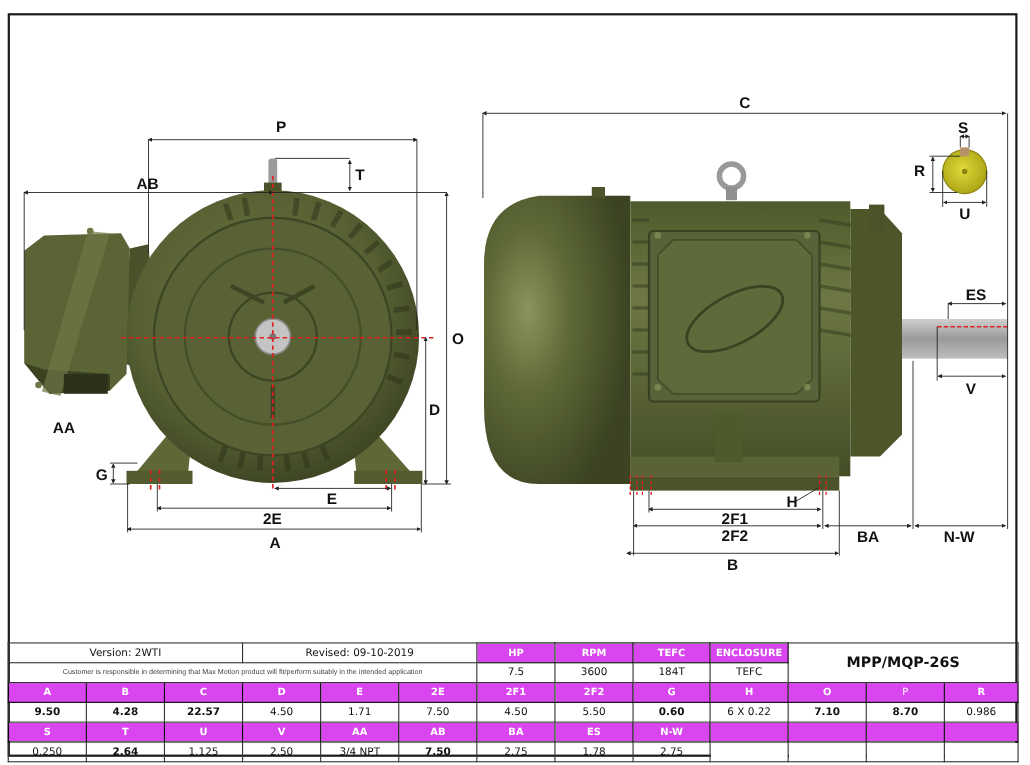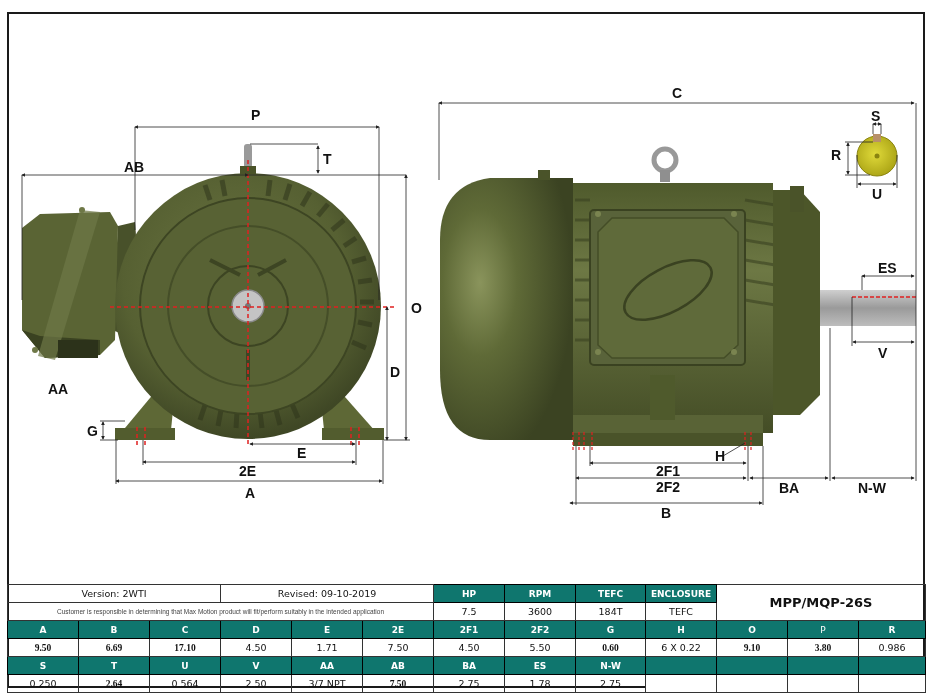--- a/index.html
+++ b/index.html
@@ -2,22 +2,22 @@
 <html><head>
 <meta charset="utf-8">
 <style>
   html, body { margin:0; padding:0; background:#ffffff; }
   body { width:936px; height:695px; position:relative; overflow:hidden; font-family:"Liberation Sans", sans-serif; }
   .page-border { position:absolute; left:7px; top:12px; width:918px; height:676px; border:2px solid #1a1a1a; box-sizing:border-box; }
   svg.drawing { position:absolute; left:0; top:0; }
   .dim-label { font-family:"Liberation Sans", sans-serif; font-weight:bold; font-size:14px; fill:#111; }
   table.spec { position:absolute; left:7px; top:584px; width:918px; border-collapse:collapse; table-layout:fixed; font-family:"DejaVu Sans", sans-serif; }
   table.spec td { border:1px solid #333; text-align:center; padding:0; height:17px; font-size:9.5px; color:#111; white-space:nowrap; overflow:hidden; }
-  table.spec td.hdr { background:#0f766e; color:#fff; font-weight:bold; font-size:9px; border-color:#000; }
-  table.spec td.b { font-weight:bold;font-family:Liberation Serif, serif; }
+  table.spec td.hdr { background:#d946ef; color:#fff; font-weight:bold; font-size:9px; border-color:#000; }
+  table.spec td.b { font-weight:bold; }
   table.spec td.note { font-size:6.5px; color:#444; font-family:"Liberation Sans", sans-serif; }
   table.spec td.ver { font-size:9.5px; }
   table.spec td.model { font-size:13px; font-weight:bold; }
   table.spec td.empty-cell { background:#fff; }
 </style>
 </head>
 <body>
 
 <div class="page-border"></div>
 
@@ -291,54 +291,54 @@
     <td class="hdr">2F1</td>
     <td class="hdr">2F2</td>
     <td class="hdr">G</td>
     <td class="hdr">H</td>
     <td class="hdr">O</td>
     <td class="hdr" style="font-weight:normal">P</td>
     <td class="hdr">R</td>
   </tr>
   <tr>
     <td class="b">9.50</td>
-    <td class="b">6.69</td>
-    <td class="b">17.10</td>
+    <td class="b">4.28</td>
+    <td class="b">22.57</td>
     <td>4.50</td>
     <td>1.71</td>
     <td>7.50</td>
     <td>4.50</td>
     <td>5.50</td>
     <td class="b">0.60</td>
     <td>6 X 0.22</td>
-    <td class="b">9.10</td>
-    <td class="b">3.80</td>
+    <td class="b">7.10</td>
+    <td class="b">8.70</td>
     <td>0.986</td>
   </tr>
   <tr>
     <td class="hdr">S</td>
     <td class="hdr">T</td>
     <td class="hdr">U</td>
     <td class="hdr">V</td>
     <td class="hdr">AA</td>
     <td class="hdr">AB</td>
     <td class="hdr">BA</td>
     <td class="hdr">ES</td>
     <td class="hdr">N-W</td>
     <td class="hdr"></td>
     <td class="hdr"></td>
     <td class="hdr"></td>
     <td class="hdr"></td>
   </tr>
   <tr>
     <td>0.250</td>
     <td class="b">2.64</td>
-    <td>0.564</td>
+    <td>1.125</td>
     <td>2.50</td>
-    <td>3/7 NPT</td>
+    <td>3/4 NPT</td>
     <td class="b">7.50</td>
     <td>2.75</td>
     <td>1.78</td>
     <td>2.75</td>
     <td class="empty-cell"></td>
     <td class="empty-cell"></td>
     <td class="empty-cell"></td>
     <td class="empty-cell"></td>
   </tr>
 </tbody>

